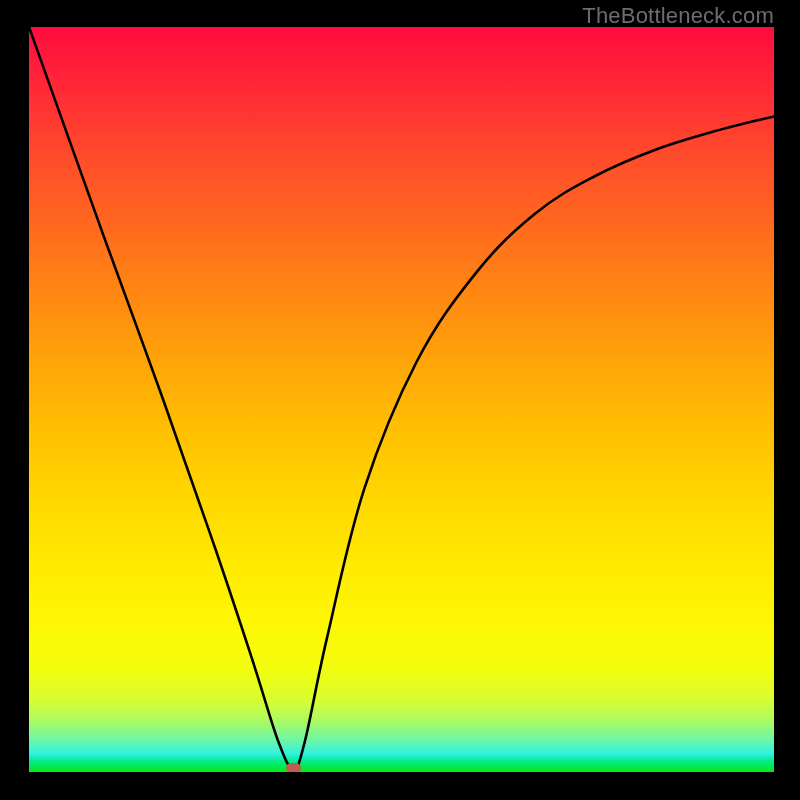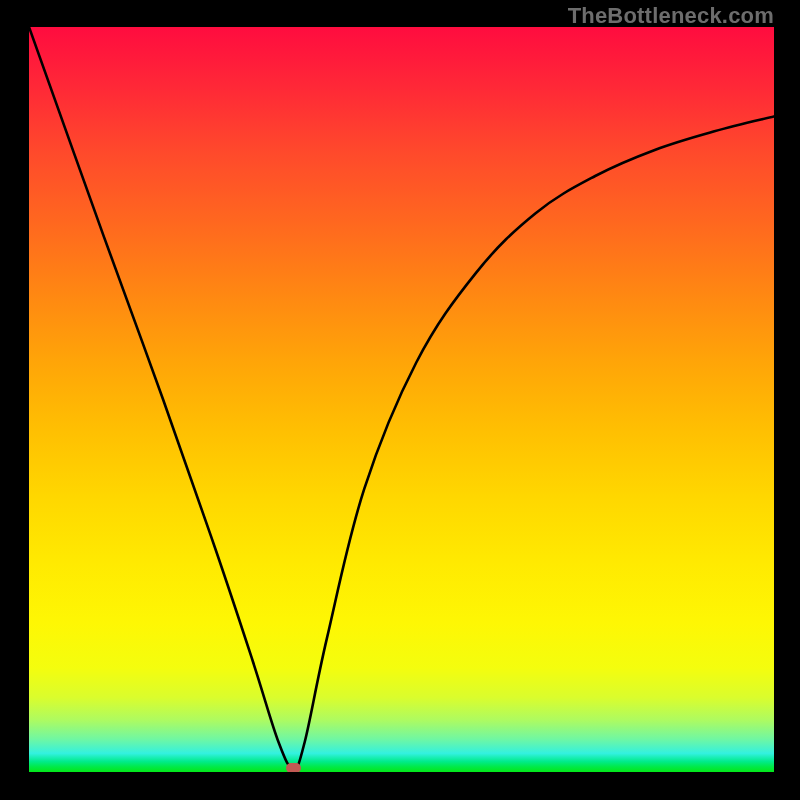--- a/index.html
+++ b/index.html
@@ -53,21 +53,21 @@
     position: absolute;
     inset: 0;
   }
   .watermark {
     position: absolute;
     top: 3px;
     right: 26px;
     color: #6d6d6d;
     font-size: 22px;
     letter-spacing: 0.2px;
-    font-weight: 700;
+    font-weight: 400;
   }
   .marker {
     position: absolute;
     width: 15px;
     height: 10px;
     background: #c15a53;
     border-radius: 5px;
   }
 </style>
 </head>

